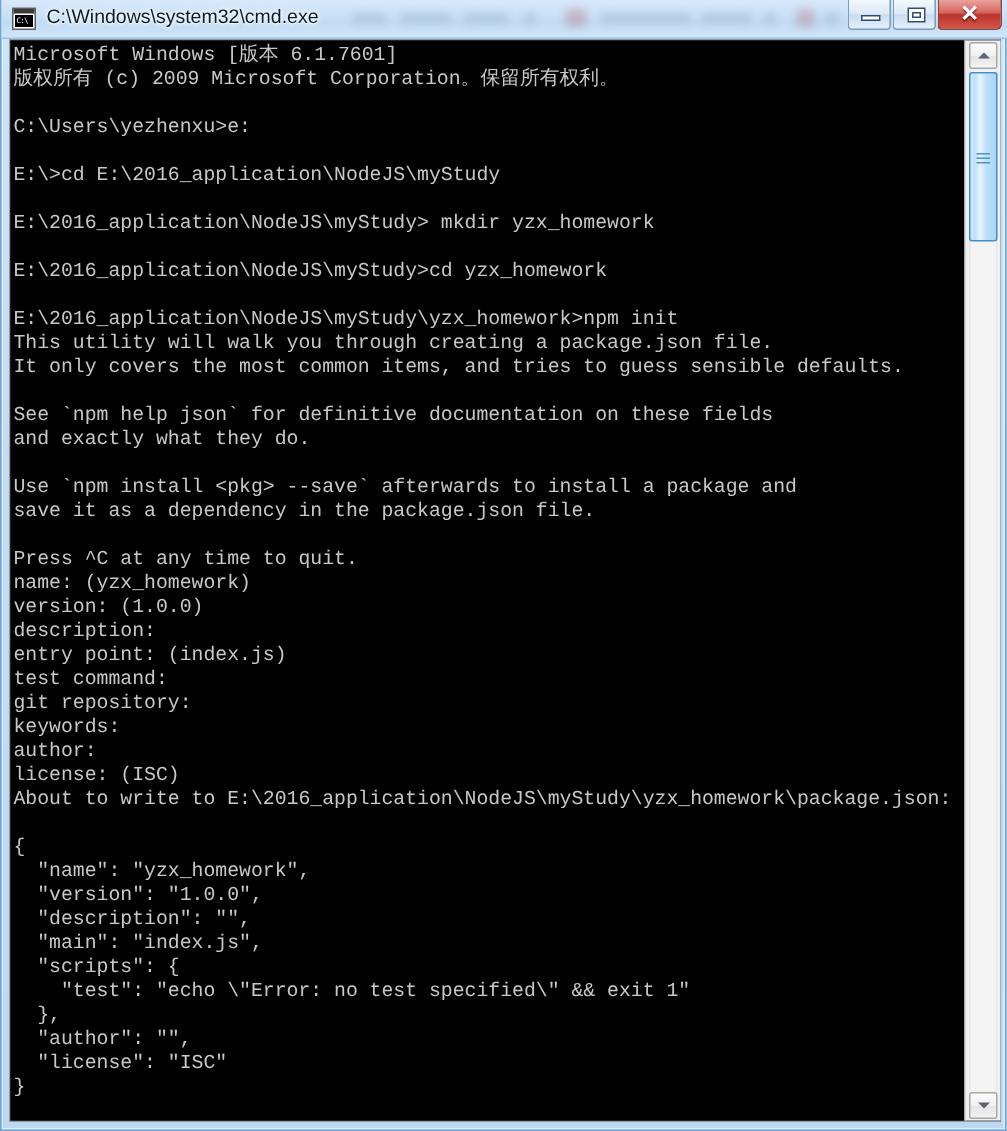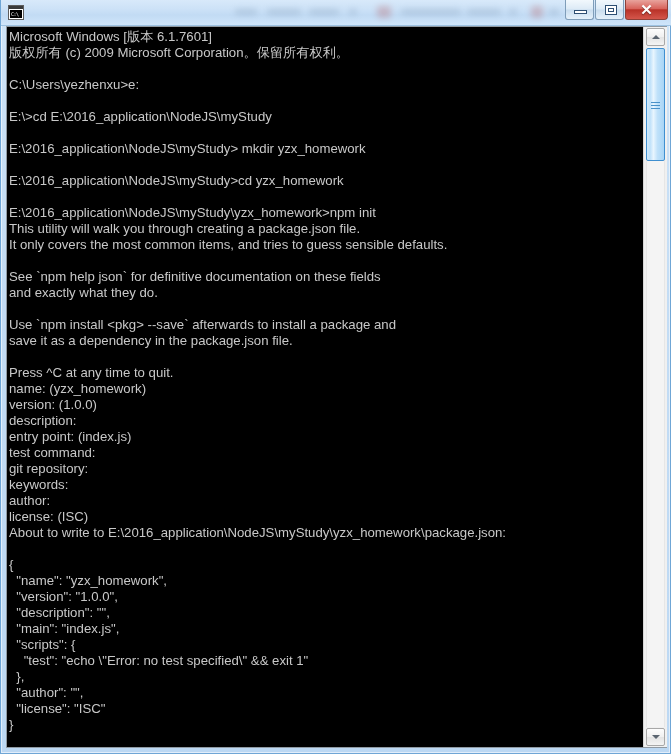--- a/index.html
+++ b/index.html
@@ -165,21 +165,21 @@
     width: 636px;
     height: 100%;
     background: #000000;
     overflow: hidden;
   }
   #console-text {
     position: absolute;
     left: 2px; top: 2px;
     margin: 0;
     color: #c8c8c8;
-    font-family: Liberation Sans, sans-serif;
+    font-family: Liberation Mono, monospace;
     font-size: 13.2px;
     line-height: 16px;
     white-space: pre;
     letter-spacing: 0px;
   }
 
   
   #scrollbar {
     position: absolute;
     right: 0; top: 0;
@@ -267,20 +267,21 @@
       <i style="left:278px;width:8px;"></i>
       <i class="r" style="left:300px;width:12px;"></i>
       <i style="left:318px;width:10px;"></i>
     </div>
 
     <div id="app-icon">
       <div class="bar"></div>
       <div class="scr">C:\</div>
     </div>
 
+    <div id="title-text">C:\Windows\system32\cmd.exe</div>
 
     <div class="winbtn" id="btn-min">
       <span class="glyph-min"></span>
     </div>
     <div class="winbtn" id="btn-max">
       <span class="glyph-max"></span>
     </div>
     <div class="winbtn" id="btn-close">
       <span class="glyph-close">✕</span>
     </div>

